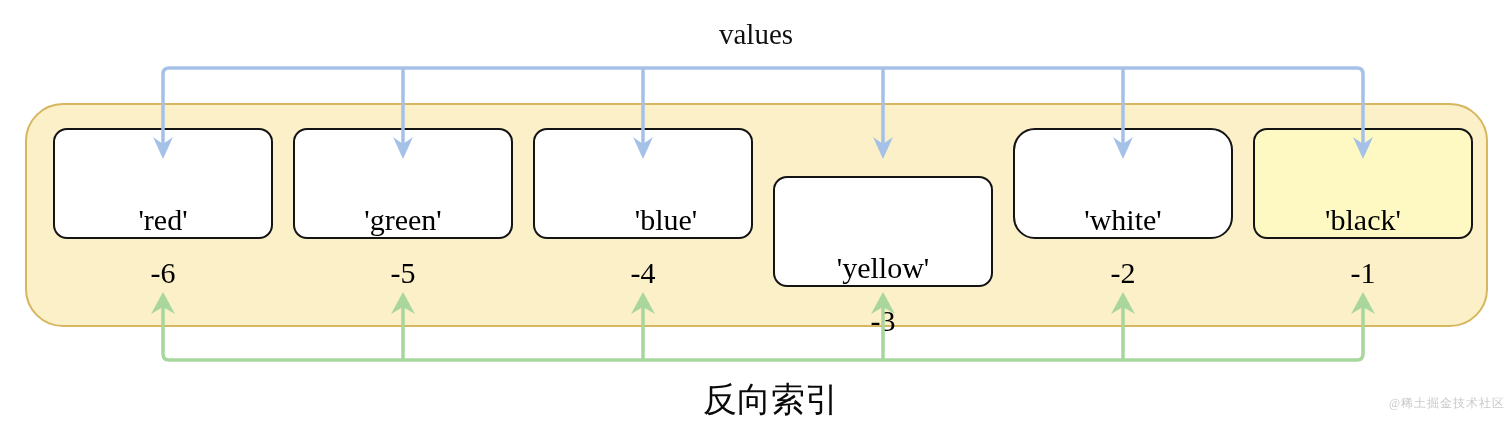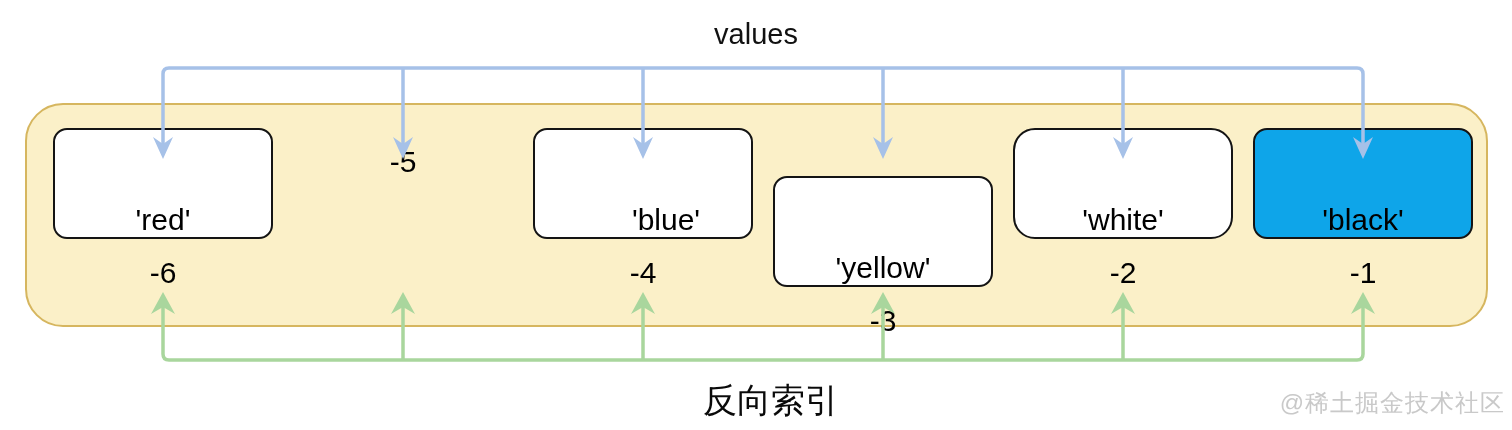--- a/index.html
+++ b/index.html
@@ -2,21 +2,21 @@
 <html><head>
 <meta charset="utf-8">
 <style>
   html, body { margin: 0; padding: 0; background: #ffffff; }
   .stage {
     position: relative;
     width: 1512px;
     height: 430px;
     background: #ffffff;
     overflow: hidden;
-    font-family: Liberation Sans, sans-serif;
+    font-family: Liberation Serif, serif;
     color: #111111;
   }
   .title {
     position: absolute;
     top: 17px;
     left: 0;
     width: 1512px;
     text-align: center;
     font-size: 29px;
     line-height: 34px;
@@ -72,21 +72,21 @@
     width: 1512px;
     text-align: center;
     font-size: 34px;
     line-height: 38px;
     color: #0a0a0a;
   }
   .watermark {
     position: absolute;
     top: 392px;
     right: 7px;
-    font-size: 24px;
+    font-size: 12px;
     line-height: 22px;
     color: #c9c9c9;
     letter-spacing: 1px;
     text-align: center;
   }
 </style>
 </head>
 <body>
 
 <div class="stage">
@@ -94,20 +94,23 @@
   <div class="container" style="background: rgb(251, 240, 200); border-color: rgb(214, 182, 95);"></div>
   <div id="cells">
   <div class="cell" style="left: 53px;">
     <div class="cell-box" style="background: rgb(255, 255, 255); border-color: rgb(20, 20, 20);">
       <span class="cell-value">'red'</span>
     </div>
     <div class="cell-index">-6</div>
   </div>
 
   <div class="cell" style="left: 293px;">
+    <div class="cell-box" style="background: rgb(255, 255, 255); border-color: rgb(20, 20, 20);">
+      <span class="cell-value">'green'</span>
+    </div>
     <div class="cell-index">-5</div>
   </div>
 
   <div class="cell" style="left: 533px;">
     <div class="cell-box" style="background: rgb(255, 255, 255); border-color: rgb(20, 20, 20); padding-left: 46px;">
       <span class="cell-value">'blue'</span>
     </div>
     <div class="cell-index">-4</div>
   </div>
 
@@ -119,21 +122,21 @@
   </div>
 
   <div class="cell" style="left: 1013px;">
     <div class="cell-box" style="background: rgb(255, 255, 255); border-color: rgb(20, 20, 20); border-radius: 22px;">
       <span class="cell-value">'white'</span>
     </div>
     <div class="cell-index">-2</div>
   </div>
 
   <div class="cell" style="left: 1253px;">
-    <div class="cell-box" style="background: #0ea5e9; border-color: rgb(20, 20, 20);">
+    <div class="cell-box" style="background: #fef9c3; border-color: rgb(20, 20, 20);">
       <span class="cell-value">'black'</span>
     </div>
     <div class="cell-index">-1</div>
   </div>
 </div>
   <svg id="arrows" width="1512" height="430" viewBox="0 0 1512 430">
       <path d="M 163 145 L 163 74 Q 163 68 169 68 L 1357 68 Q 1363 68 1363 74 L 1363 145" stroke="#a6c1e8" fill="none" stroke-width="3.5"></path>
       <path d="M 403 68 L 403 145" stroke="#a6c1e8" fill="none" stroke-width="3.5"></path>
       <path d="M 643 68 L 643 145" stroke="#a6c1e8" fill="none" stroke-width="3.5"></path>
       <path d="M 883 68 L 883 145" stroke="#a6c1e8" fill="none" stroke-width="3.5"></path>

